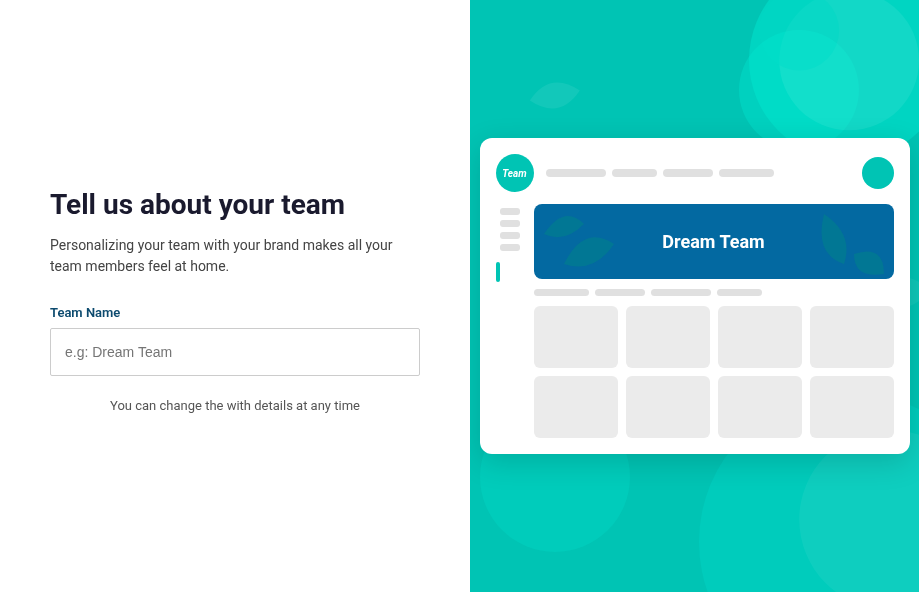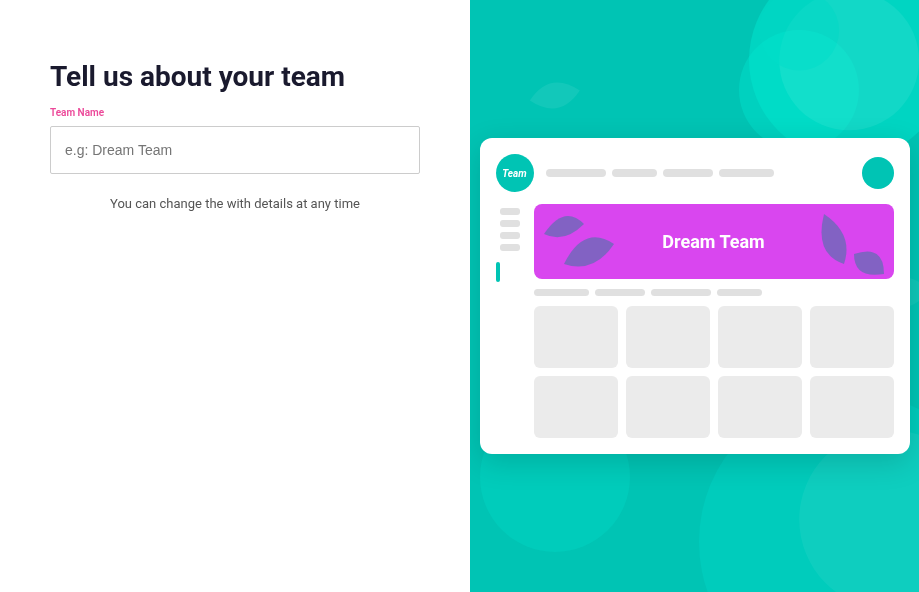--- a/index.html
+++ b/index.html
@@ -11,41 +11,43 @@
       overflow: hidden;
     }
 
     
     .left-panel {
       width: 470px;
       min-width: 470px;
       background: #ffffff;
       display: flex;
       flex-direction: column;
+      justify-content: center;
       padding: 60px 50px;
+      margin-top: 9px;
     }
 
     .left-panel h1 {
       font-size: 28px;
       font-weight: 700;
       color: #1a1a2e;
       margin-bottom: 14px;
     }
 
     .left-panel .subtitle {
       font-size: 14px;
       color: #444;
       line-height: 1.5;
       margin-bottom: 28px;
     }
 
     .form-label {
-      font-size: 10px;
+      font-size: 13px;
       font-weight: 600;
-      color: #ec4899;
+      color: #0c4a6e;
       margin-bottom: 8px;
     }
 
     .team-input {
       width: 100%;
       height: 48px;
       border: 1.5px solid #ccc;
       border-radius: 2px;
       padding: 0 14px;
       font-size: 14px;
@@ -203,21 +205,21 @@
       margin-top: 6px;
       align-self: flex-start;
     }
 
     .card-main {
       flex: 1;
     }
 
     
     .team-banner {
-      background: #d946ef;
+      background: #0369a1;
       border-radius: 8px;
       height: 75px;
       display: flex;
       align-items: center;
       justify-content: center;
       margin-bottom: 10px;
       position: relative;
       overflow: hidden;
     }
 
@@ -254,20 +256,21 @@
       background: #ebebeb;
       border-radius: 6px;
       height: 62px;
     }
   </style>
 </head>
 <body>
 
 <div class="left-panel">
   <h1>Tell us about your team</h1>
+  <p class="subtitle">Personalizing your team with your brand makes all your team members feel at home.</p>
 
   <label class="form-label">Team Name</label>
   <input class="team-input" type="text" placeholder="e.g: Dream Team" style="">
 
 
   <p class="hint-text">You can change the with details at any time</p>
 </div>
 
 <div class="right-panel">
 

